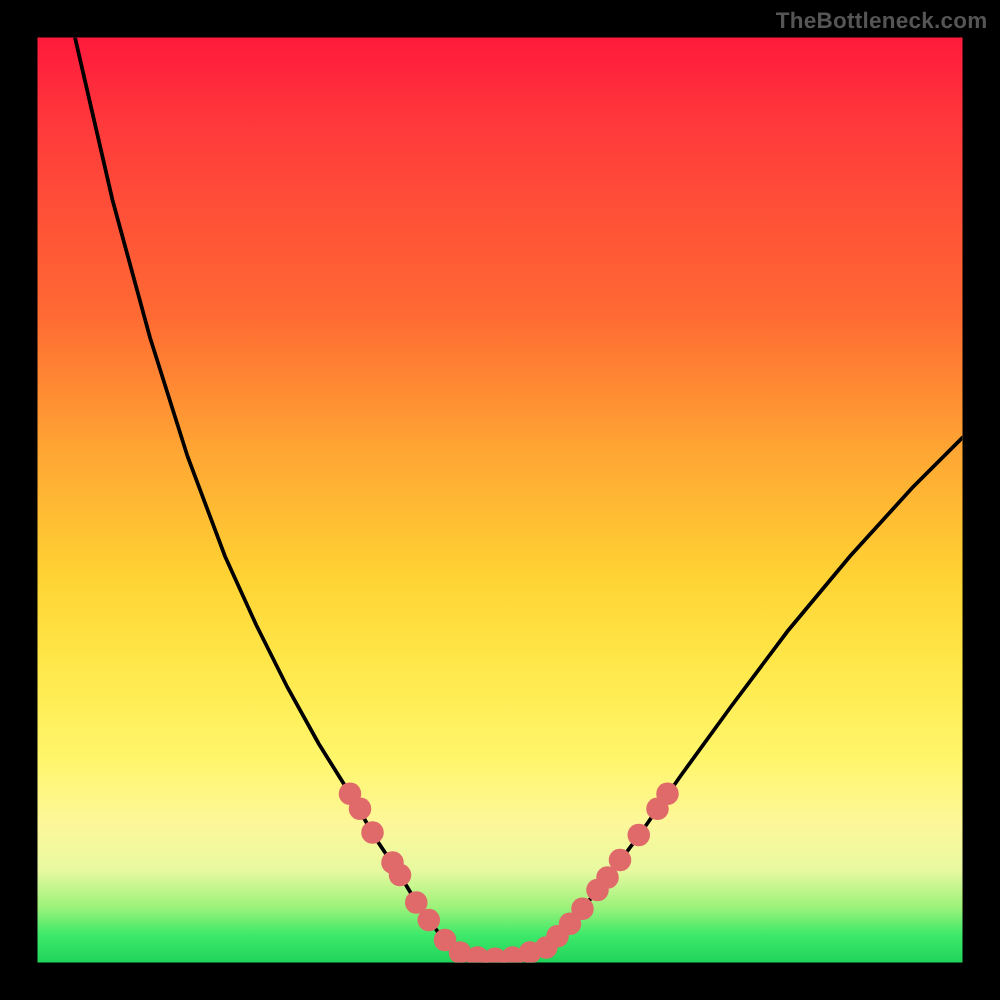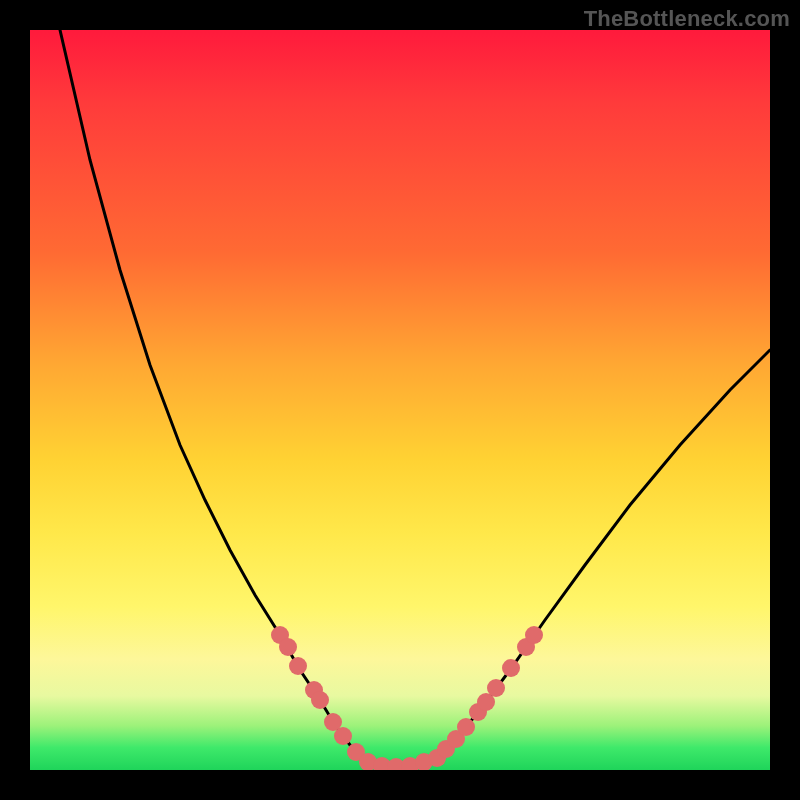--- a/index.html
+++ b/index.html
@@ -40,21 +40,21 @@
       #9df27a 94%,
       #3ee96a 97%,
       #1fd45a 100%
     );
   }
   .watermark {
     position: absolute;
     top: 6px;
     right: 10px;
     color: #555;
-    font-size: 22px;
+    font-size: 18px;
     font-weight: 600;
     letter-spacing: 0.2px;
     user-select: none;
   }
   svg.curve {
     position: absolute;
     left: 0;
     top: 0;
     width: 740px;
     height: 740px;

